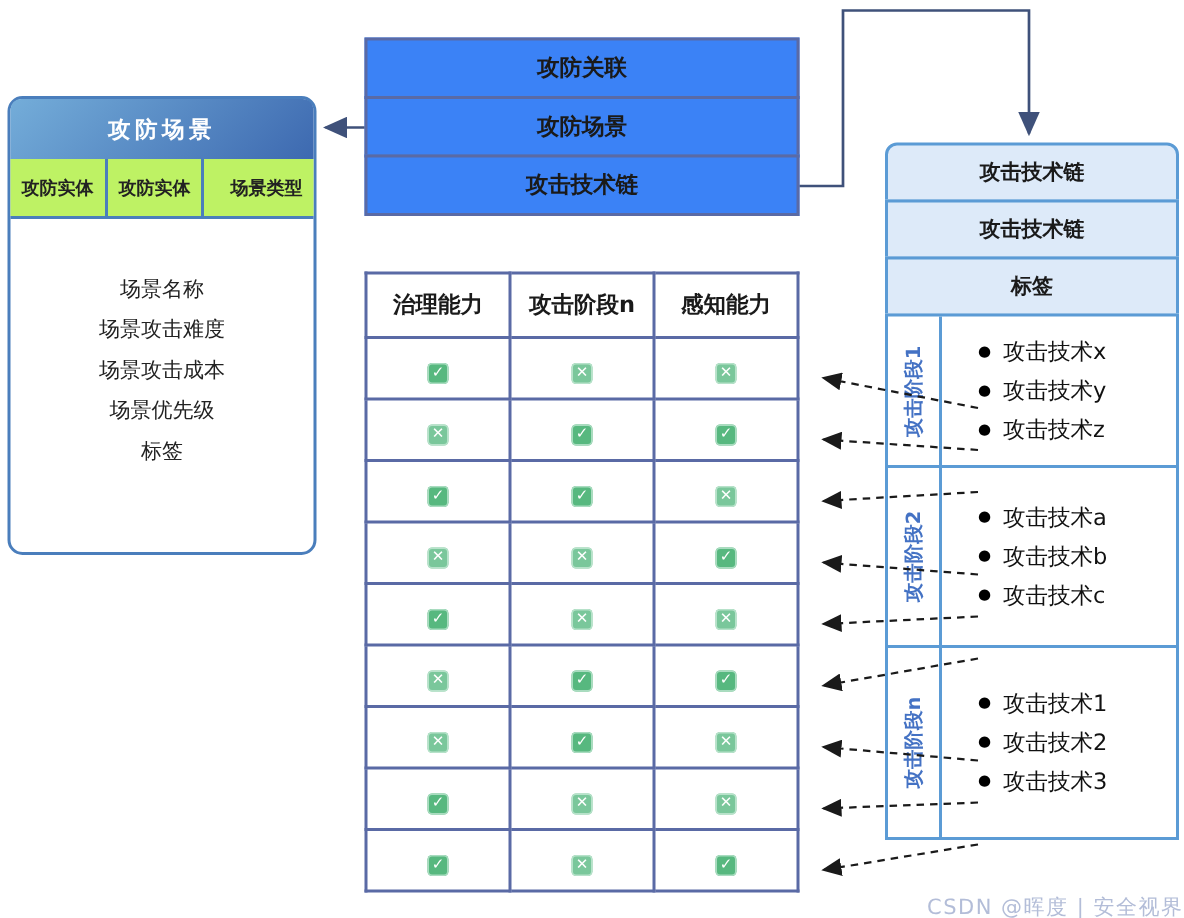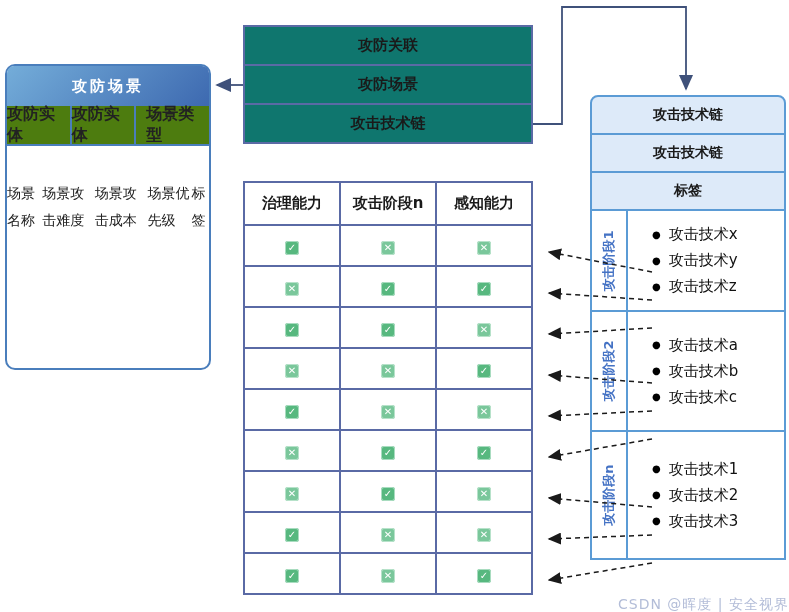--- a/index.html
+++ b/index.html
@@ -16,31 +16,31 @@
   }
   .sc-header{
     height:40px;border-radius:7px 7px 0 0;
     background:linear-gradient(135deg,#74add9 0%,#3d69b0 100%);
     color:#fff;font-weight:bold;font-size:15px;letter-spacing:3px;
     display:flex;align-items:center;justify-content:center;
   }
   .sc-tabs{display:flex;height:38px;border-bottom:2px solid #4a7ebc;}
   .sc-tab{
     flex:1;display:flex;align-items:center;justify-content:center;
-    font-size:16px;font-weight:bold;color:#222;background:#4d7c0f;
+    font-size:12px;font-weight:bold;color:#222;background:#bef264;
     border-right:2px solid #4a7ebc;
   }
   .sc-tab:last-child{border-right:none;padding-left:10px;}
-  .sc-fields{padding-top:34px;display:flex;flex-direction:row;align-items:center;}
+  .sc-fields{padding-top:34px;display:flex;flex-direction:column;align-items:center;}
   .sc-field{font-size:14px;color:#222;line-height:27px;}
 
   
   #relation-stack{left:243px;top:25px;width:290px;}
   .rel-row{
-    height:41px;margin-top:-2px;border:2px solid #5a6aa5;background:#0f766e;
+    height:41px;margin-top:-2px;border:2px solid #5a6aa5;background:#3b82f6;
     display:flex;align-items:center;justify-content:center;
     font-size:15px;font-weight:bold;color:#1a1a1a;box-sizing:border-box;
   }
   .rel-row:first-child{margin-top:0;}
 
   
   #capability-table{left:243px;top:181px;width:290px;border-collapse:collapse;background:#fff;}
   #capability-table th,#capability-table td{border:2px solid #5a6aa5;background:#fff;}
   #capability-table th{height:39px;font-size:15px;color:#1a1a1a;font-weight:bold;}
   #capability-table td{height:37px;text-align:center;width:33.33%;}

